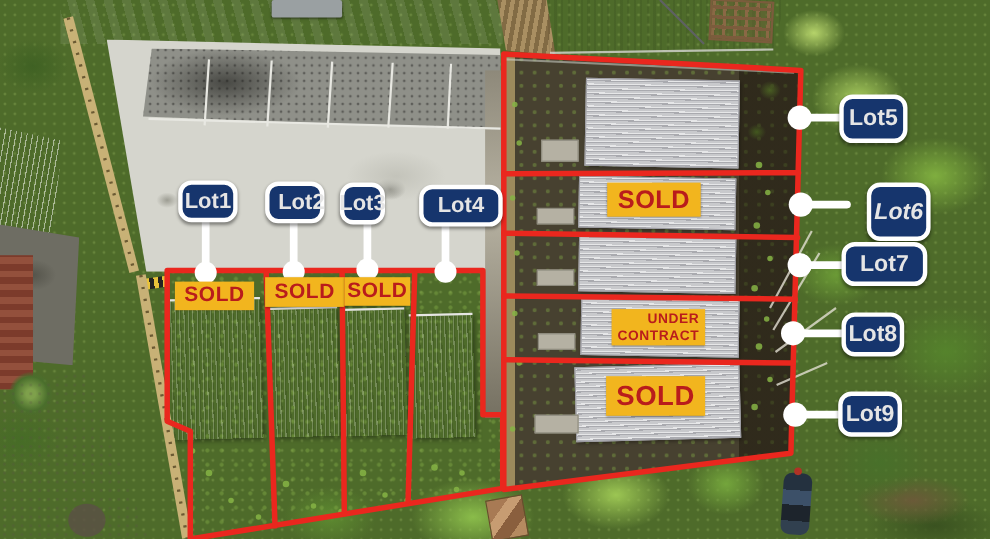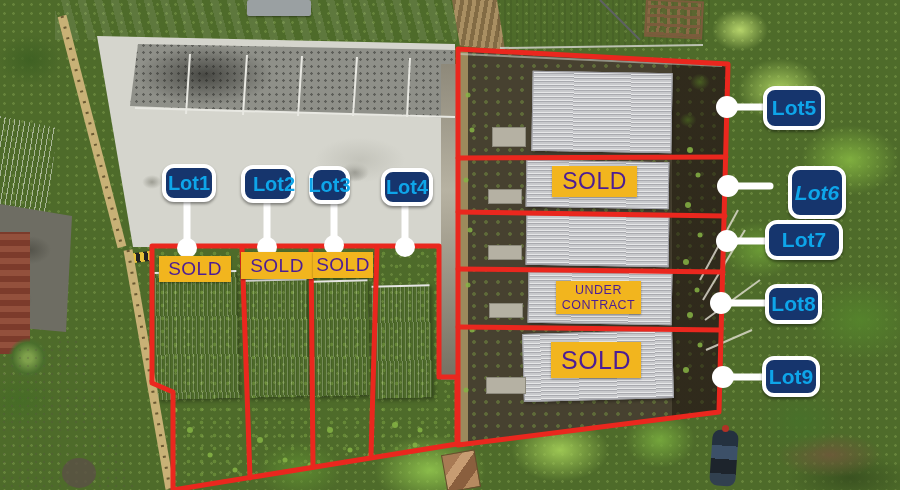--- a/index.html
+++ b/index.html
@@ -110,34 +110,34 @@
   .car{left:711px;top:430px;width:26px;height:56px;border-radius:8px;transform:rotate(4deg);
     background:linear-gradient(180deg,#24313f 0 28%,#3c5068 28% 52%,#1d242c 52% 78%,#31404f 78%);}
   .car-dot{left:722px;top:425px;width:7px;height:7px;border-radius:50%;background:#b03226;}
   .rust-shed{left:444px;top:452px;width:34px;height:38px;transform:rotate(-10deg);border:1px solid #6b4a2e;
     background:linear-gradient(135deg,#a87a54 0 30%,#c79c72 30% 50%,#8a5f3e 50% 75%,#b58a60 75%);}
   svg.layer{left:0;top:0;width:900px;height:490px;}
 
   
   .lot-label{display:flex;align-items:center;justify-content:center;
     background:#16356d;border:4px solid #ffffff;border-radius:12px;
-    color:#0ea5e9;font-weight:bold;box-shadow:0 2px 3px rgba(0,0,0,.4);}
+    color:#e5e5e5;font-weight:bold;box-shadow:0 2px 3px rgba(0,0,0,.4);}
   .ll-s{font-size:20px;width:54px;height:38px;}
   .ll-b{font-size:21px;}
   .lab1{left:162px;top:164px;}
   .lab2{left:241px;top:165px;padding-left:12px;}
   .lab3{left:309px;top:166px;width:41px;}
-  .lab4{left:381px;top:168px;width:52px;}
+  .lab4{left:381px;top:168px;width:76px;}
   .lab5{left:763px;top:86px;width:62px;height:44px;}
   .lab6{left:788px;top:166px;width:58px;height:53px;font-style:italic;}
   .lab7{left:765px;top:220px;width:78px;height:40px;}
   .lab8{left:765px;top:284px;width:57px;height:40px;}
   .lab9{left:762px;top:356px;width:58px;height:41px;}
-  .badge{display:flex;align-items:center;justify-content:center;text-align:center;
-    background:#f2b51e;color:#4c1d95;font-weight:normal;letter-spacing:.5px;
+  .badge{display:flex;align-items:center;justify-content:center;text-align:right;
+    background:#f2b51e;color:#b91c1c;font-weight:bold;letter-spacing:.5px;
     box-shadow:0 1px 2px rgba(0,0,0,.35);}
   .bg1{left:159px;top:256px;width:72px;height:26px;font-size:19px;}
   .bg2{left:241px;top:252px;width:72px;height:27px;font-size:19px;}
   .bg3{left:313px;top:252px;width:60px;height:26px;font-size:19px;}
   .bg6{left:552px;top:166px;width:85px;height:31px;font-size:23px;}
   .bg8{left:556px;top:281px;width:85px;height:33px;font-size:12.5px;line-height:1.2;padding:0 6px;}
   .bg9{left:551px;top:342px;width:90px;height:36px;font-size:25px;}
 </style>
 </head>
 <body>

